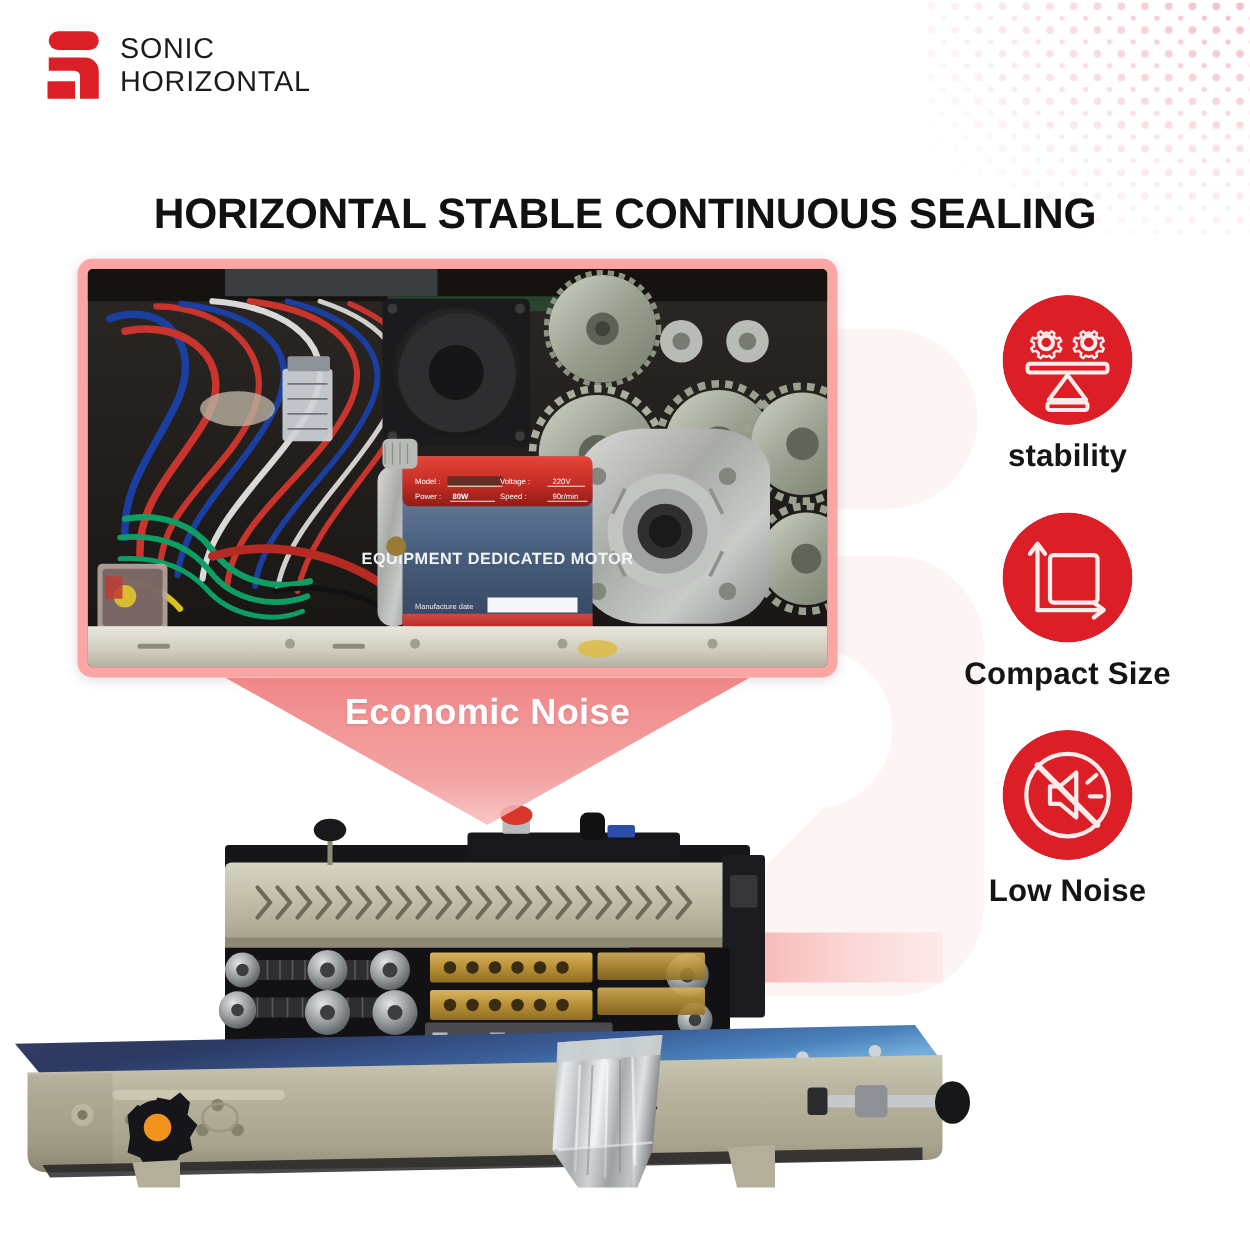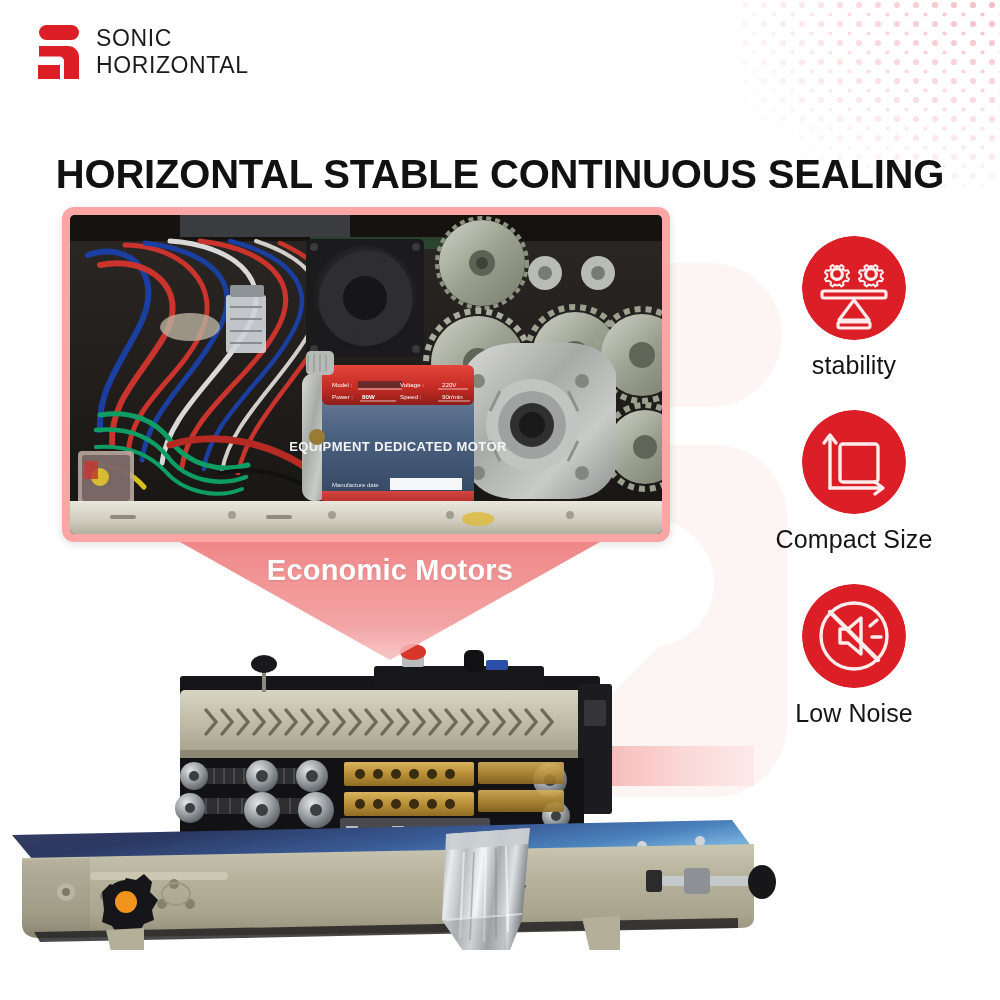--- a/index.html
+++ b/index.html
@@ -21,41 +21,41 @@
                left:500px; top:255px; width:300px; height:560px; opacity:.30; }
 
   
   .brand { position:absolute; left:38px; top:24px; display:flex; align-items:center; gap:16px; z-index:6; }
   .brand-mark { width:42px; height:56px; flex:0 0 auto; }
   .brand-text { display:flex; flex-direction:column; justify-content:center; line-height:1.18; }
   .brand-text span { font-size:23px; letter-spacing:.6px; color:#1b1b1b; font-weight:400; }
 
   
   .title { position:absolute; left:0; right:0; top:152px; text-align:center; z-index:6;
-           font-size:40px; font-weight:700; letter-spacing:-0.2px; color:#111; white-space:nowrap;
+           font-size:34px; font-weight:700; letter-spacing:-0.2px; color:#111; white-space:nowrap;
            font-family:"Liberation Sans", sans-serif; }
 
   
   .photo-card { position:absolute; left:62px; top:207px; width:608px; height:335px; z-index:5;
                 background:#fca5a5; border-radius:12px; padding:8px;
                 box-shadow:0 2px 10px rgba(0,0,0,.13); }
   .photo-card .inner { position:absolute; inset:8px; border-radius:5px; overflow:hidden; }
 
   
   .banner { position:absolute; left:180px; top:542px; width:420px; height:118px; z-index:6; }
   .banner-label { position:absolute; left:0; right:0; top:12px; text-align:center;
                   font-size:29px; font-weight:700; color:#fff; letter-spacing:.2px;
                   text-shadow:0 1px 2px rgba(0,0,0,.12); }
 
   
   .machine { position:absolute; left:-6px; top:620px; width:790px; height:330px; z-index:4; }
 
   
   .features { position:absolute; right:26px; top:236px; width:240px; z-index:6;
-              display:flex; flex-direction:column; gap:30px; }
+              display:flex; flex-direction:column; gap:30px;font-weight:bold; }
   .feature { display:flex; flex-direction:column; align-items:center; }
   .feature .badge { width:104px; height:104px; border-radius:50%; display:block; }
   .feature .cap { margin-top:11px; font-size:25px; color:#151515; text-align:center;
                   letter-spacing:.1px; white-space:nowrap; }
 </style>
 </head>
 <body>
 
 <div class="stage">
 
@@ -104,21 +104,21 @@
     <svg width="420" height="118" viewBox="0 0 420 118">
       <defs>
         <linearGradient id="bannerFade" x1="0" y1="0" x2="0" y2="1">
           <stop offset="0%" stop-color="#EF8182" stop-opacity=".95"></stop>
           <stop offset="70%" stop-color="#F29C9C" stop-opacity=".92"></stop>
           <stop offset="100%" stop-color="#F6BDBD" stop-opacity=".85"></stop>
         </linearGradient>
       </defs>
       <path d="M0 0 H420 L210 118 Z" fill="url(#bannerFade)"></path>
     </svg>
-    <div class="banner-label">Economic Motors</div>
+    <div class="banner-label">Economic Noise</div>
   </div>
 
   <div class="photo-card">
     <div class="inner">
       <svg viewBox="0 0 592 319" width="592" height="319">
         <defs>
           <linearGradient id="cab" x1="0" y1="0" x2="0" y2="1">
             <stop offset="0%" stop-color="#2b2724"></stop>
               <stop offset="55%" stop-color="#201d1b"></stop>
               <stop offset="100%" stop-color="#171513"></stop>

